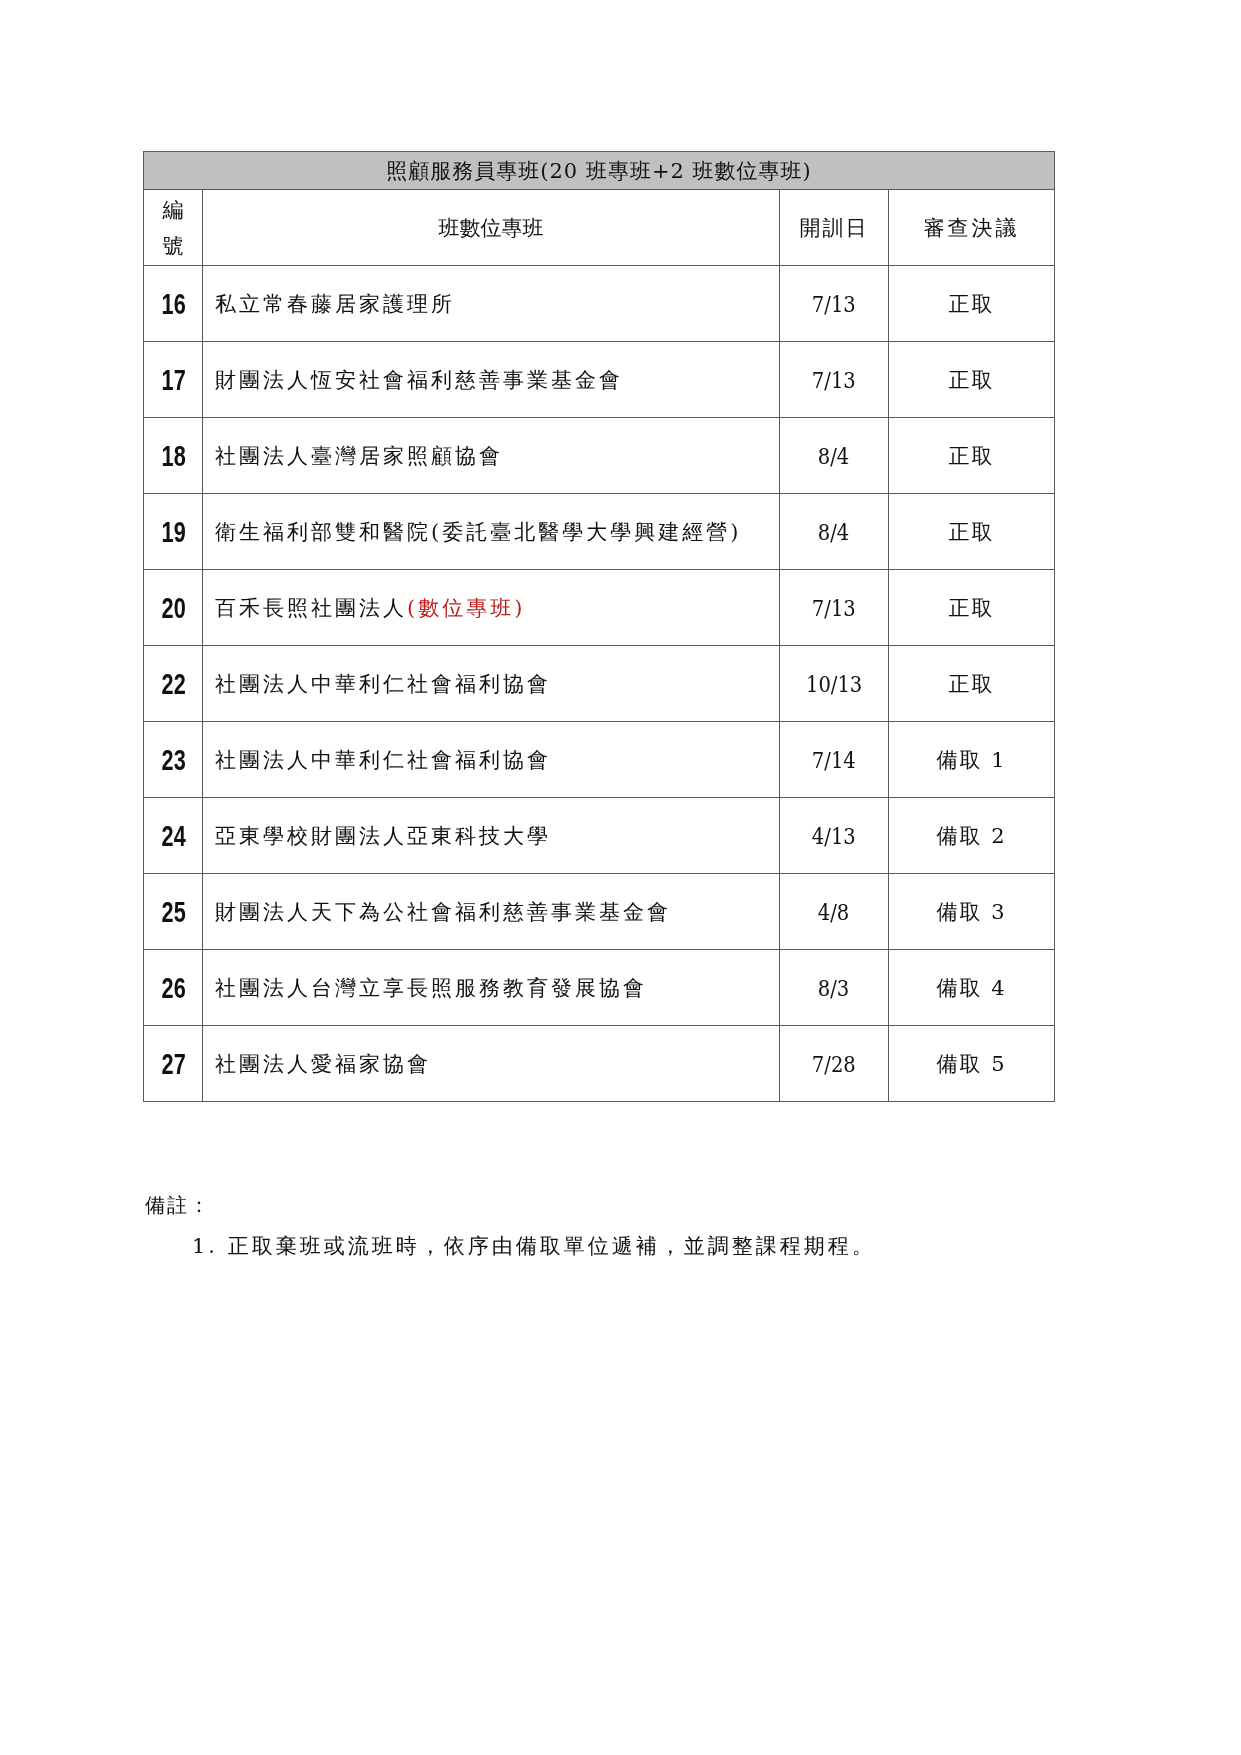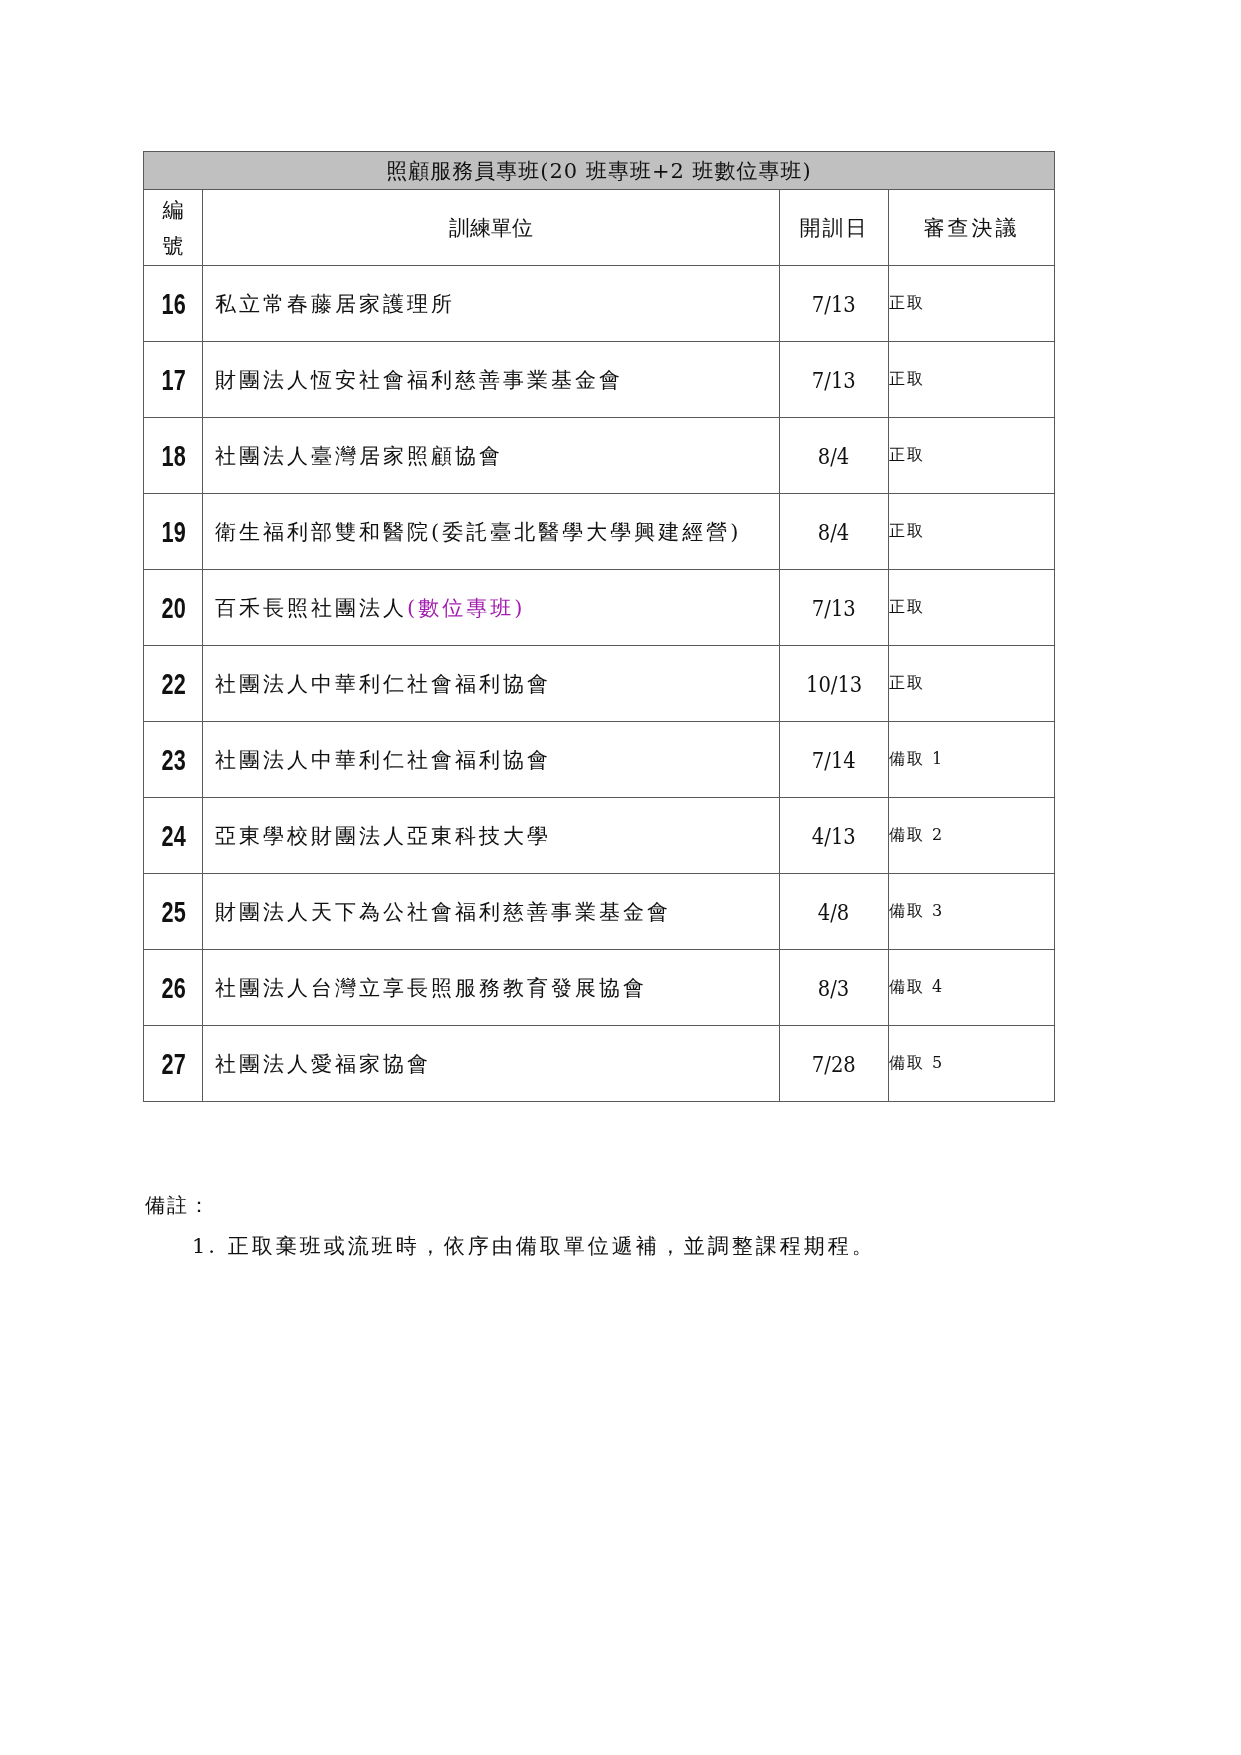--- a/index.html
+++ b/index.html
@@ -12,23 +12,23 @@
   .title-cell { background: #c0c0c0; height: 37px; text-align: center;
                 font-size: 21px; font-weight: normal; letter-spacing: 1px; }
   .hdr-row th { height: 75px; font-weight: normal; font-size: 21px; background:#fff; }
   .hdr-num { line-height: 36px; font-size: 21px; }
   .data-row td { height: 75px; }
   .c-num { text-align: center; font-family: "Liberation Sans Narrow", "Liberation Sans", sans-serif;
            font-size: 30px; font-weight: bold; transform: scaleX(0.85); }
   .c-num span { display: inline-block; transform: scaleX(0.85); }
   .c-unit { text-align: left; padding-left: 12px !important; font-size: 21px; letter-spacing: 3px; white-space: nowrap; margin-left: 21px; }
   .c-date { text-align: center; font-size: 23px; text-decoration: underline; }
-  .c-dec  { text-align: left; font-size: 16px; letter-spacing: 2px; }
+  .c-dec  { text-align: center; font-size: 21px; letter-spacing: 2px; }
   .c-date span { display:inline-block; transform: scaleX(0.85); }
-  .tag-red { color: #a21caf; }
+  .tag-red { color: #b91c1c; }
   .notes-label { position: absolute; left: 145px; top: 1192px; font-size: 20px; letter-spacing: 2px; }
   .notes-item { position: absolute; left: 192px; top: 1232px; font-size: 21px; letter-spacing: 3px; }
 </style>
 </head>
 <body>
 
 <div class="page">
   <table class="roster">
     <colgroup>
       <col style="width:59px">
@@ -38,21 +38,21 @@
     </colgroup>
     <tbody>
         <tr>
       <th class="title-cell" colspan="4">照顧服務員專班(20 班專班+2 班數位專班)</th>
     </tr>
     <tr class="hdr-row">
       <th>
         <div class="hdr-num">編</div>
         <div class="hdr-num">號</div>
       </th>
-      <th>訓練單位</th>
+      <th>班數位專班</th>
       <th style="letter-spacing:2px">開訓日</th>
       <th style="letter-spacing:3px">審查決議</th>
     </tr>
     </tbody>
       <tbody id="rows">
   <tr class="data-row">
     <td class="c-num"><span>16</span></td>
     <td class="c-unit"><span>私立常春藤居家護理所</span><span class="tag-red"></span></td>
     <td class="c-date"><span>7/13</span></td>
     <td class="c-dec"><span>正取</span></td>

